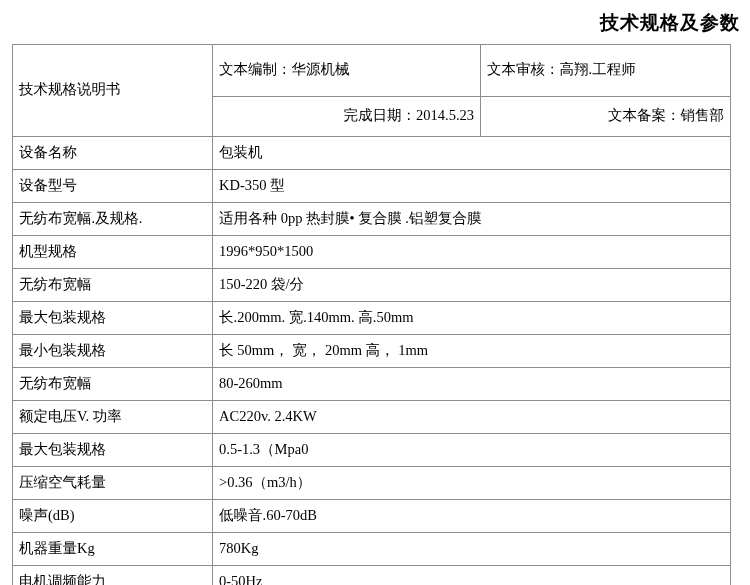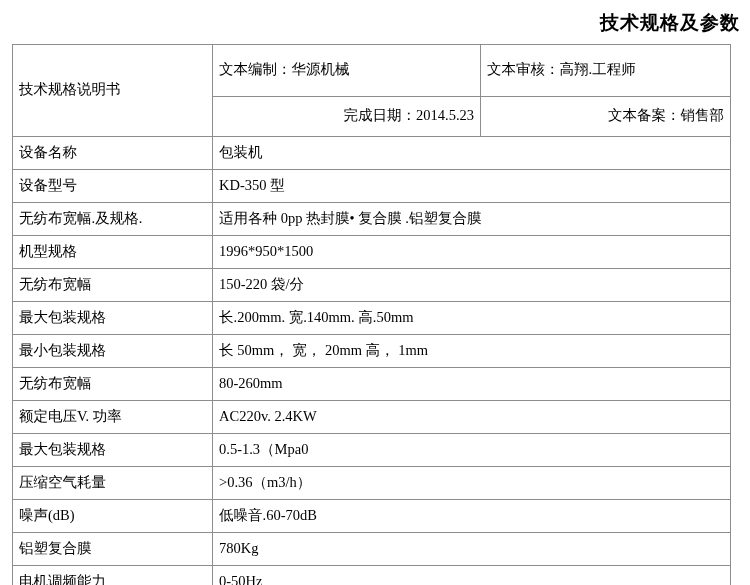--- a/index.html
+++ b/index.html
@@ -119,21 +119,21 @@
       </tr>
       <tr class="row-std">
         <td>压缩空气耗量</td>
         <td colspan="2">&gt;0.36（m3/h）</td>
       </tr>
       <tr class="row-std">
         <td>噪声(dB)</td>
         <td colspan="2">低噪音.60-70dB</td>
       </tr>
       <tr class="row-std">
-        <td>铝塑复合膜</td>
+        <td>机器重量Kg</td>
         <td colspan="2">780Kg</td>
       </tr>
       <tr class="row-std">
         <td>电机调频能力</td>
         <td colspan="2">0-50Hz</td>
       </tr>
 
     </tbody>
   </table>
 

